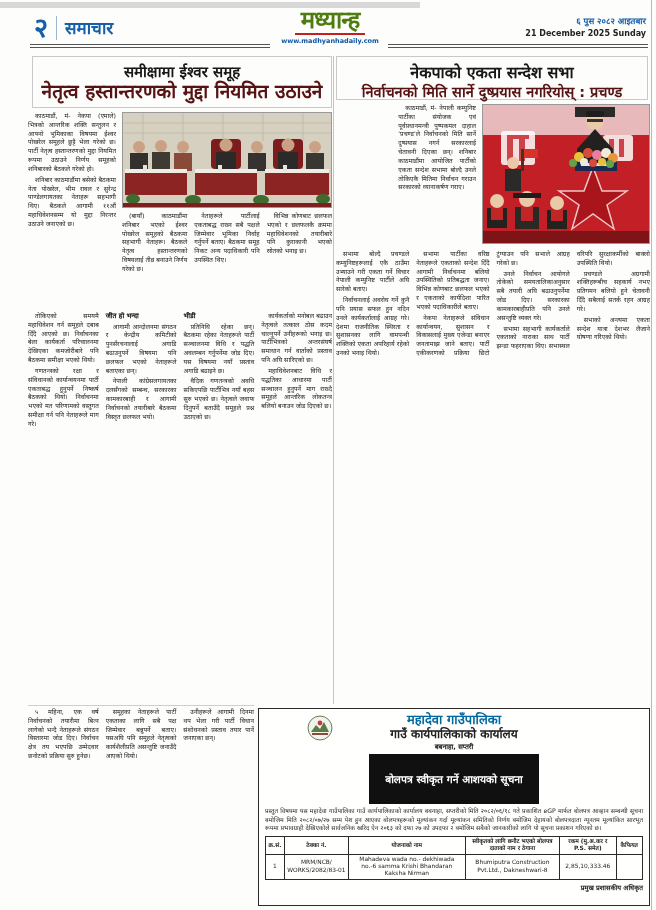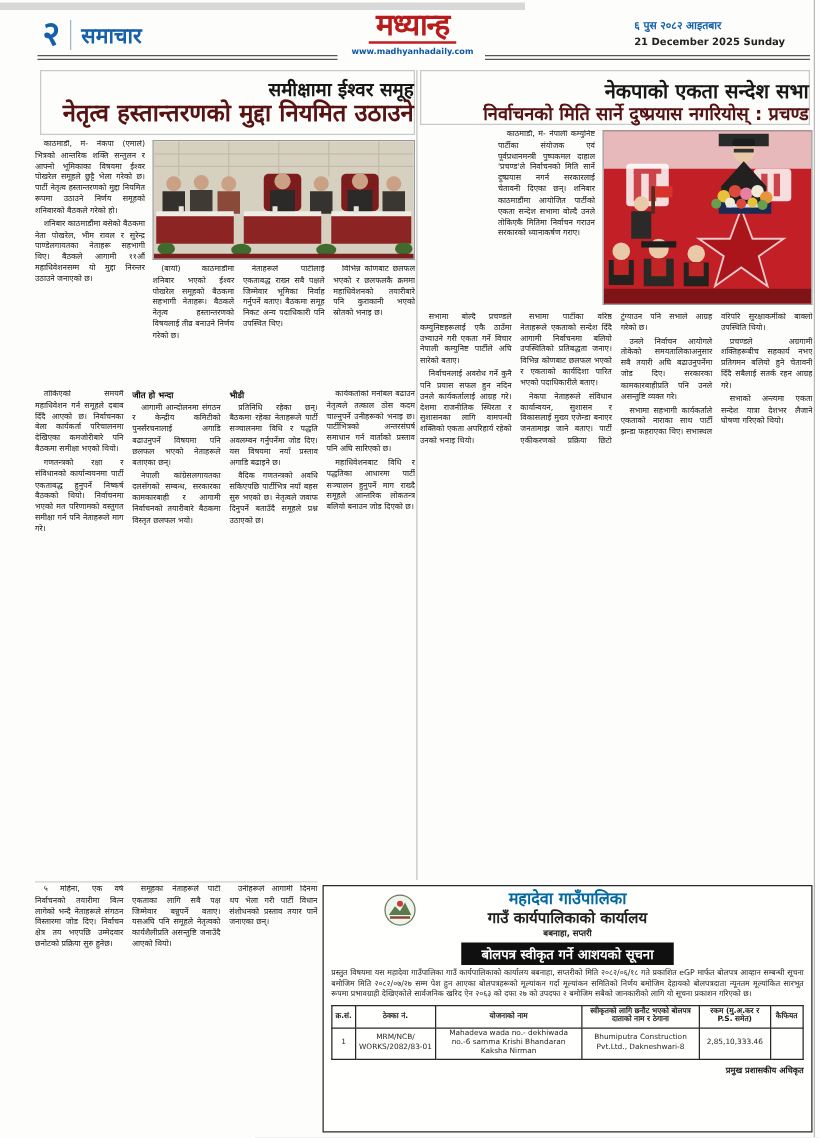--- a/index.html
+++ b/index.html
@@ -12,29 +12,29 @@
   
   .hdr{position:absolute;left:0;top:0;width:656px;height:56px;}
   .hdr-left{position:absolute;left:34px;top:14px;display:flex;align-items:center;gap:8px;}
   .pageno{font-size:27px;font-weight:bold;color:#1460aa;line-height:1;}
   .hdr-sep{width:1px;height:24px;background:#9fb6cf;}
   .section{font-size:17px;font-weight:bold;color:#1460aa;}
   .rule2{position:absolute;top:44px;height:4px;border-top:1px solid #555;border-bottom:1px solid #555;}
   .rule2.l{left:30px;width:240px;}
   .rule2.r{left:388px;width:260px;}
   .masthead{position:absolute;left:278px;top:8px;width:104px;text-align:center;}
-  .masthead .logo{font-size:24px;font-weight:bold;color:#b91c1c;line-height:1;letter-spacing:-1px;}
+  .masthead .logo{font-size:24px;font-weight:bold;color:#4d7c0f;line-height:1;letter-spacing:-1px;}
   .masthead .logo-bar{width:70px;height:2px;background:#c22121;margin:1px auto 2px;}
   .masthead .site{font-size:6.5px;color:#0e57a5;font-weight:bold;}
-  .hdr-right{position:absolute;right:28px;top:16px;text-align:left;line-height:1.4;}
+  .hdr-right{position:absolute;right:10px;top:16px;text-align:right;line-height:1.4;}
   .date-np{font-size:8.5px;font-weight:bold;color:#1460aa;}
   .date-en{font-size:8px;font-weight:bold;color:#222;}
 
   
-  .hlbox{position:absolute;border:1px solid #c9c9c9;text-align:right;padding-top:4px;background:#fdfdfb;}
+  .hlbox{position:absolute;border:1px solid #c9c9c9;text-align:center;padding-top:4px;background:#fdfdfb;}
   .hlbox.left{left:32px;top:56px;width:300px;height:52px;}
   .hlbox.right{left:336px;top:56px;width:312px;height:44px;}
   .kicker{font-weight:bold;color:#171717;}
   .hlbox.left .kicker{font-size:15px;}
   .hlbox.right .kicker{font-size:16px;}
   .headline{font-weight:bold;color:#571313;}
   .hlbox.left .headline{font-size:19px;line-height:1.15;}
   .hlbox.right .headline{font-size:14.5px;line-height:1.25;}
 
   
@@ -61,21 +61,21 @@
   .vdiv{position:absolute;left:333px;top:56px;width:1px;height:648px;background:#c4c4c4;}
   .hdiv{position:absolute;left:28px;top:705px;width:226px;height:1px;background:#cfcfcf;}
 
   
   .ad{position:absolute;left:258px;top:708px;width:392px;height:198px;border:1.5px solid #2a2a2a;background:#fffffe;padding:4px 6px;}
   .ad-head{position:relative;text-align:center;}
   .ad-emblem{position:absolute;left:42px;top:2px;}
   .ad-org1{font-size:13px;font-weight:bold;color:#0369a1;line-height:1.15;}
   .ad-org2{font-size:12px;font-weight:bold;color:#222;line-height:1.15;}
   .ad-addr{font-size:6.8px;font-weight:bold;color:#222;line-height:1.5;}
-  .ad-banner{display:inline-block;background:#101010;color:#fff;font-size:10.5px;font-weight:bold;padding:2px 16px;margin:2px 0 1px;}
+  .ad-banner{display:inline-block;background:#101010;color:#fff;font-size:10.5px;font-weight:bold;padding:18px 16px;margin:2px 0 1px;}
   .ad-date{font-size:7px;font-weight:bold;color:#222;}
   .ad-para{font-size:6.2px;line-height:1.4;color:#1d1d1d;text-align:justify;margin-top:2px;}
   table.adtab{width:100%;border-collapse:collapse;margin-top:3px;}
   table.adtab th,table.adtab td{border:1px solid #2a2a2a;font-size:5.9px;line-height:1.25;padding:1px 2px;text-align:center;color:#1d1d1d;}
   table.adtab th{font-weight:bold;}
   .ad-sign{text-align:right;font-size:6.6px;font-weight:bold;color:#1d1d1d;margin-top:3px;}
 </style>
 </head>
 <body>
 

